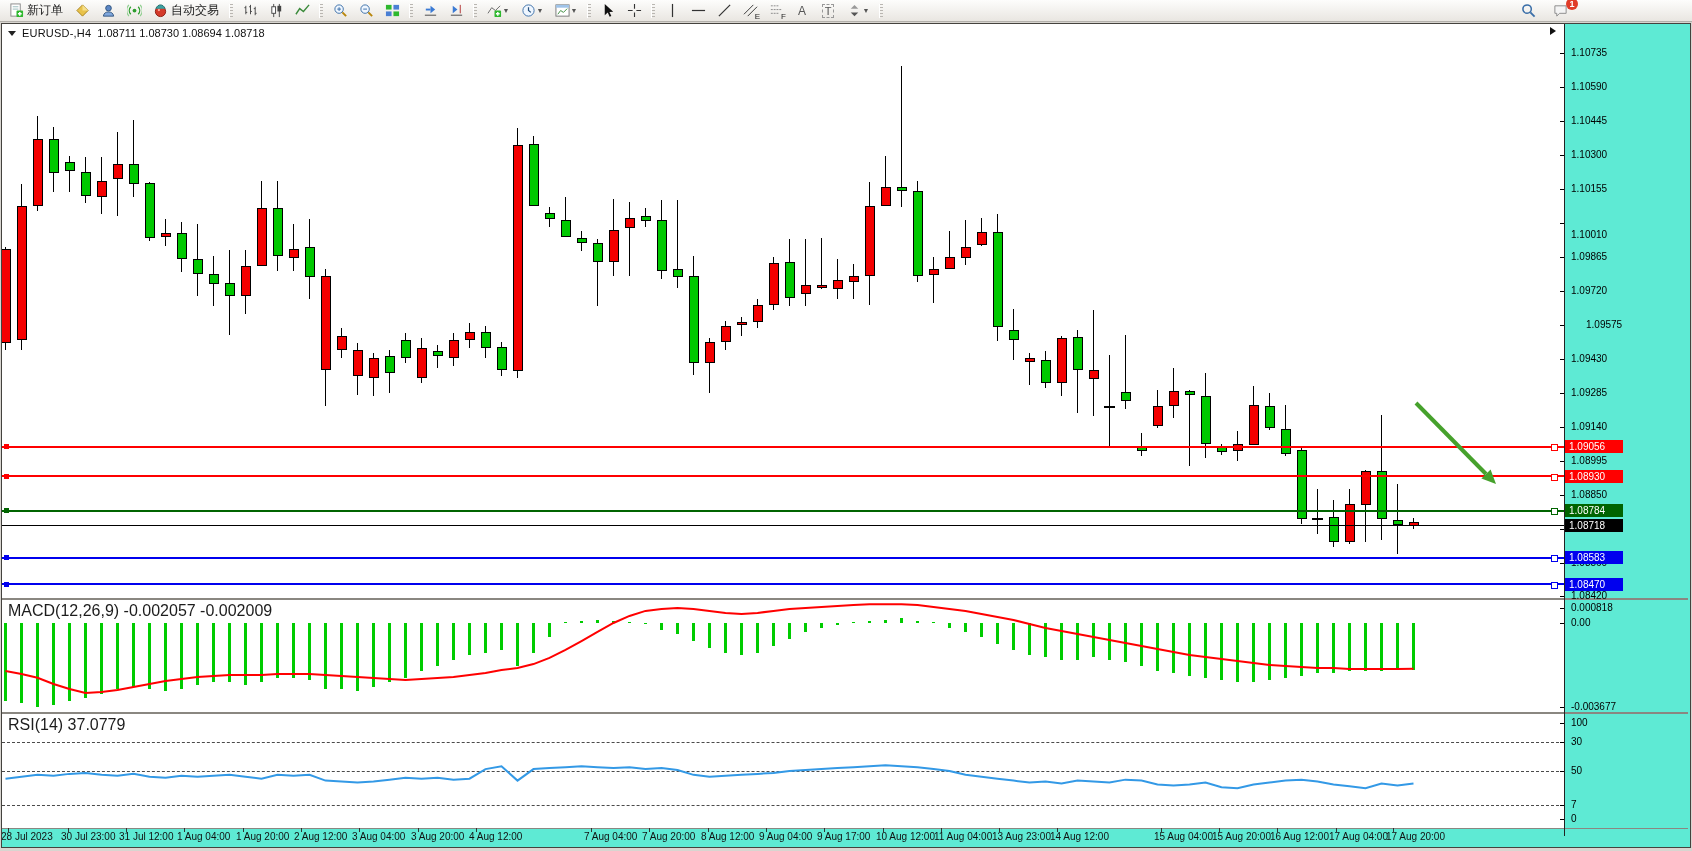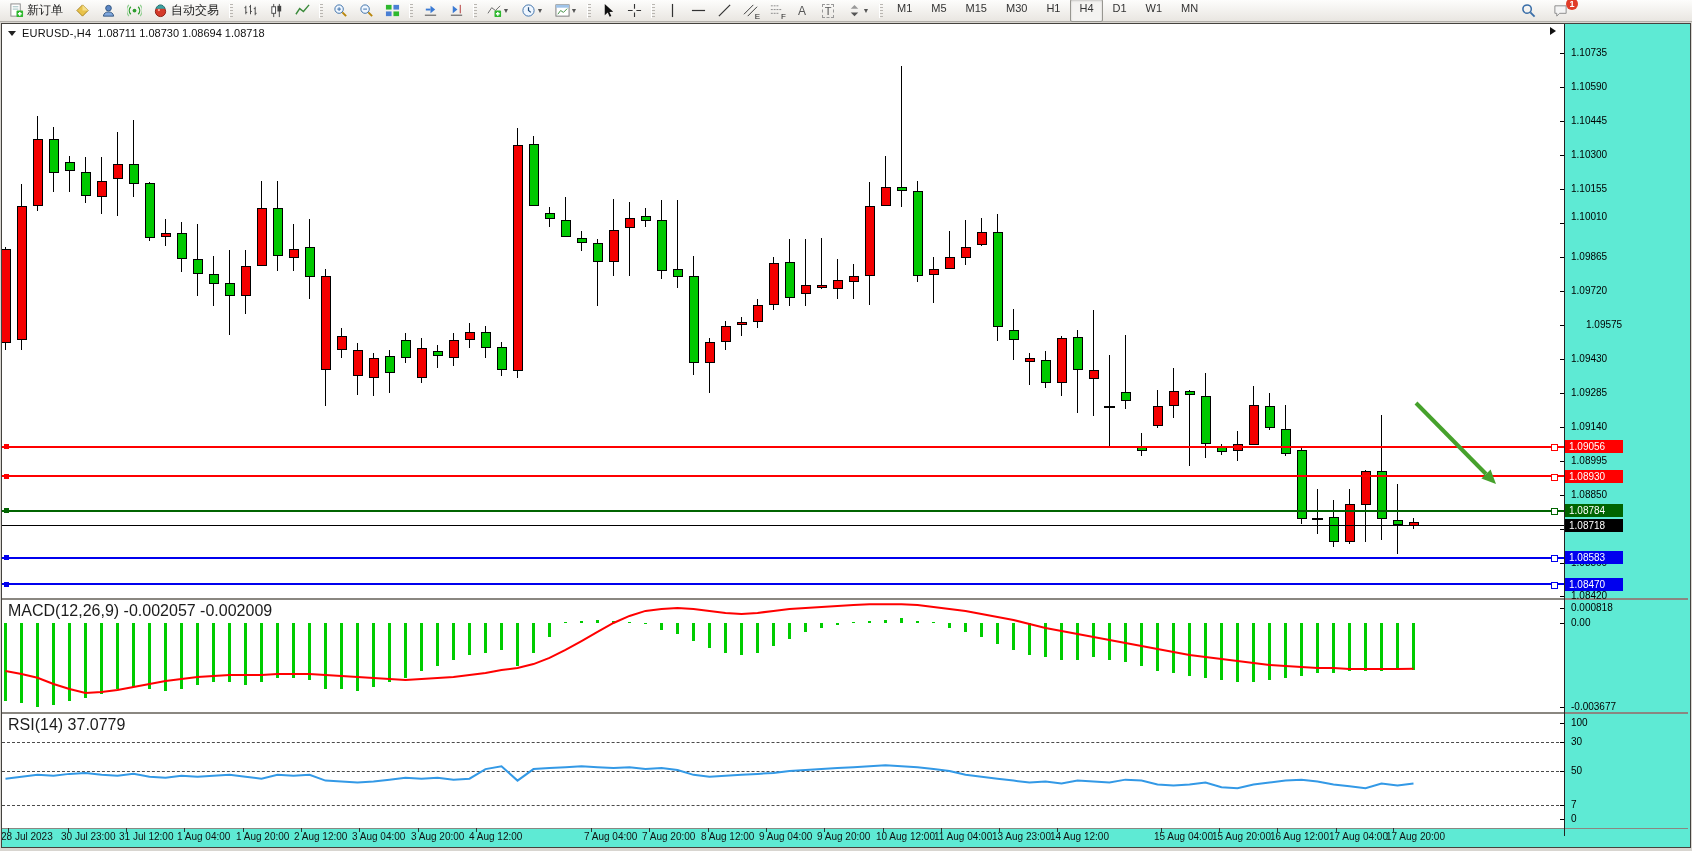--- a/index.html
+++ b/index.html
@@ -233,31 +233,20 @@
     <div class="ibtn" style="width:30px">
       <svg class="icon" viewBox="0 0 16 16">
           <polygon points="4,10 8,14 12,10" fill="#555"></polygon>
           <polygon points="4,6 8,2 12,6" fill="#999"></polygon>
         </svg>
       <span class="caret">▼</span>
     </div>
 
     <div class="grip"></div>
 
-    <div id="timeframes" style="display:flex;align-items:center;gap:1px">
-        <div class="tf">M1</div>
-        <div class="tf">M5</div>
-        <div class="tf">M15</div>
-        <div class="tf">M30</div>
-        <div class="tf">H1</div>
-        <div class="tf active">H4</div>
-        <div class="tf">D1</div>
-        <div class="tf">W1</div>
-        <div class="tf">MN</div>
-      </div>
 
     <div id="tb-right">
       <div class="ibtn">
         <svg class="icon" viewBox="0 0 16 16">
             <circle cx="6.5" cy="6.5" r="4.5" fill="none" stroke="#3a6ea8" stroke-width="1.6"></circle>
             <line x1="10" y1="10" x2="14.5" y2="14.5" stroke="#3a6ea8" stroke-width="2"></line>
           </svg>
       </div>
       <div class="ibtn" style="position:relative">
         <svg class="icon" viewBox="0 0 16 16">
@@ -610,21 +599,21 @@
           <div class="axlbl" style="top: 23px;">1.10735</div>
           <div class="tick" style="top: 29px;"></div>
           <div class="axlbl" style="top: 57.0025px;">1.10590</div>
           <div class="tick" style="top: 63.0025px;"></div>
           <div class="axlbl" style="top: 91.005px;">1.10445</div>
           <div class="tick" style="top: 97.005px;"></div>
           <div class="axlbl" style="top: 125.007px;">1.10300</div>
           <div class="tick" style="top: 131.007px;"></div>
           <div class="axlbl" style="top: 159.01px;">1.10155</div>
           <div class="tick" style="top: 165.01px;"></div>
-          <div class="axlbl" style="top: 187px; text-align: center;">1.10010</div>
+          <div class="axlbl" style="top: 205px; text-align: center;">1.10010</div>
           <div class="tick" style="top: 199.012px;"></div>
           <div class="axlbl" style="top: 227.015px;">1.09865</div>
           <div class="tick" style="top: 233.015px;"></div>
           <div class="axlbl" style="top: 261.017px;">1.09720</div>
           <div class="tick" style="top: 267.017px;"></div>
           <div class="axlbl" style="top: 295.02px; margin-left: 15px;">1.09575</div>
           <div class="tick" style="top: 301.02px;"></div>
           <div class="axlbl" style="top: 329.022px;">1.09430</div>
           <div class="tick" style="top: 335.022px;"></div>
           <div class="axlbl" style="top: 363.025px;">1.09285</div>
@@ -688,21 +677,21 @@
           <div class="datelbl" style="left: 467px;">4 Aug 12:00</div>
           <div class="datetick" style="left: 474px;"></div>
           <div class="datelbl" style="left: 582px;">7 Aug 04:00</div>
           <div class="datetick" style="left: 589px;"></div>
           <div class="datelbl" style="left: 640px;">7 Aug 20:00</div>
           <div class="datetick" style="left: 647px;"></div>
           <div class="datelbl" style="left: 699px;">8 Aug 12:00</div>
           <div class="datetick" style="left: 706px;"></div>
           <div class="datelbl" style="left: 757px;">9 Aug 04:00</div>
           <div class="datetick" style="left: 764px;"></div>
-          <div class="datelbl" style="left: 815px;">9 Aug 20:00</div>
+          <div class="datelbl" style="left: 815px;">9 Aug 17:00</div>
           <div class="datetick" style="left: 822px;"></div>
           <div class="datelbl" style="left: 874px;">10 Aug 12:00</div>
           <div class="datetick" style="left: 881px;"></div>
           <div class="datelbl" style="left: 932px;">11 Aug 04:00</div>
           <div class="datetick" style="left: 939px;"></div>
           <div class="datelbl" style="left: 990px;">13 Aug 23:00</div>
           <div class="datetick" style="left: 997px;"></div>
           <div class="datelbl" style="left: 1048px;">14 Aug 12:00</div>
           <div class="datetick" style="left: 1055px;"></div>
           <div class="datelbl" style="left: 1152px;">15 Aug 04:00</div>

